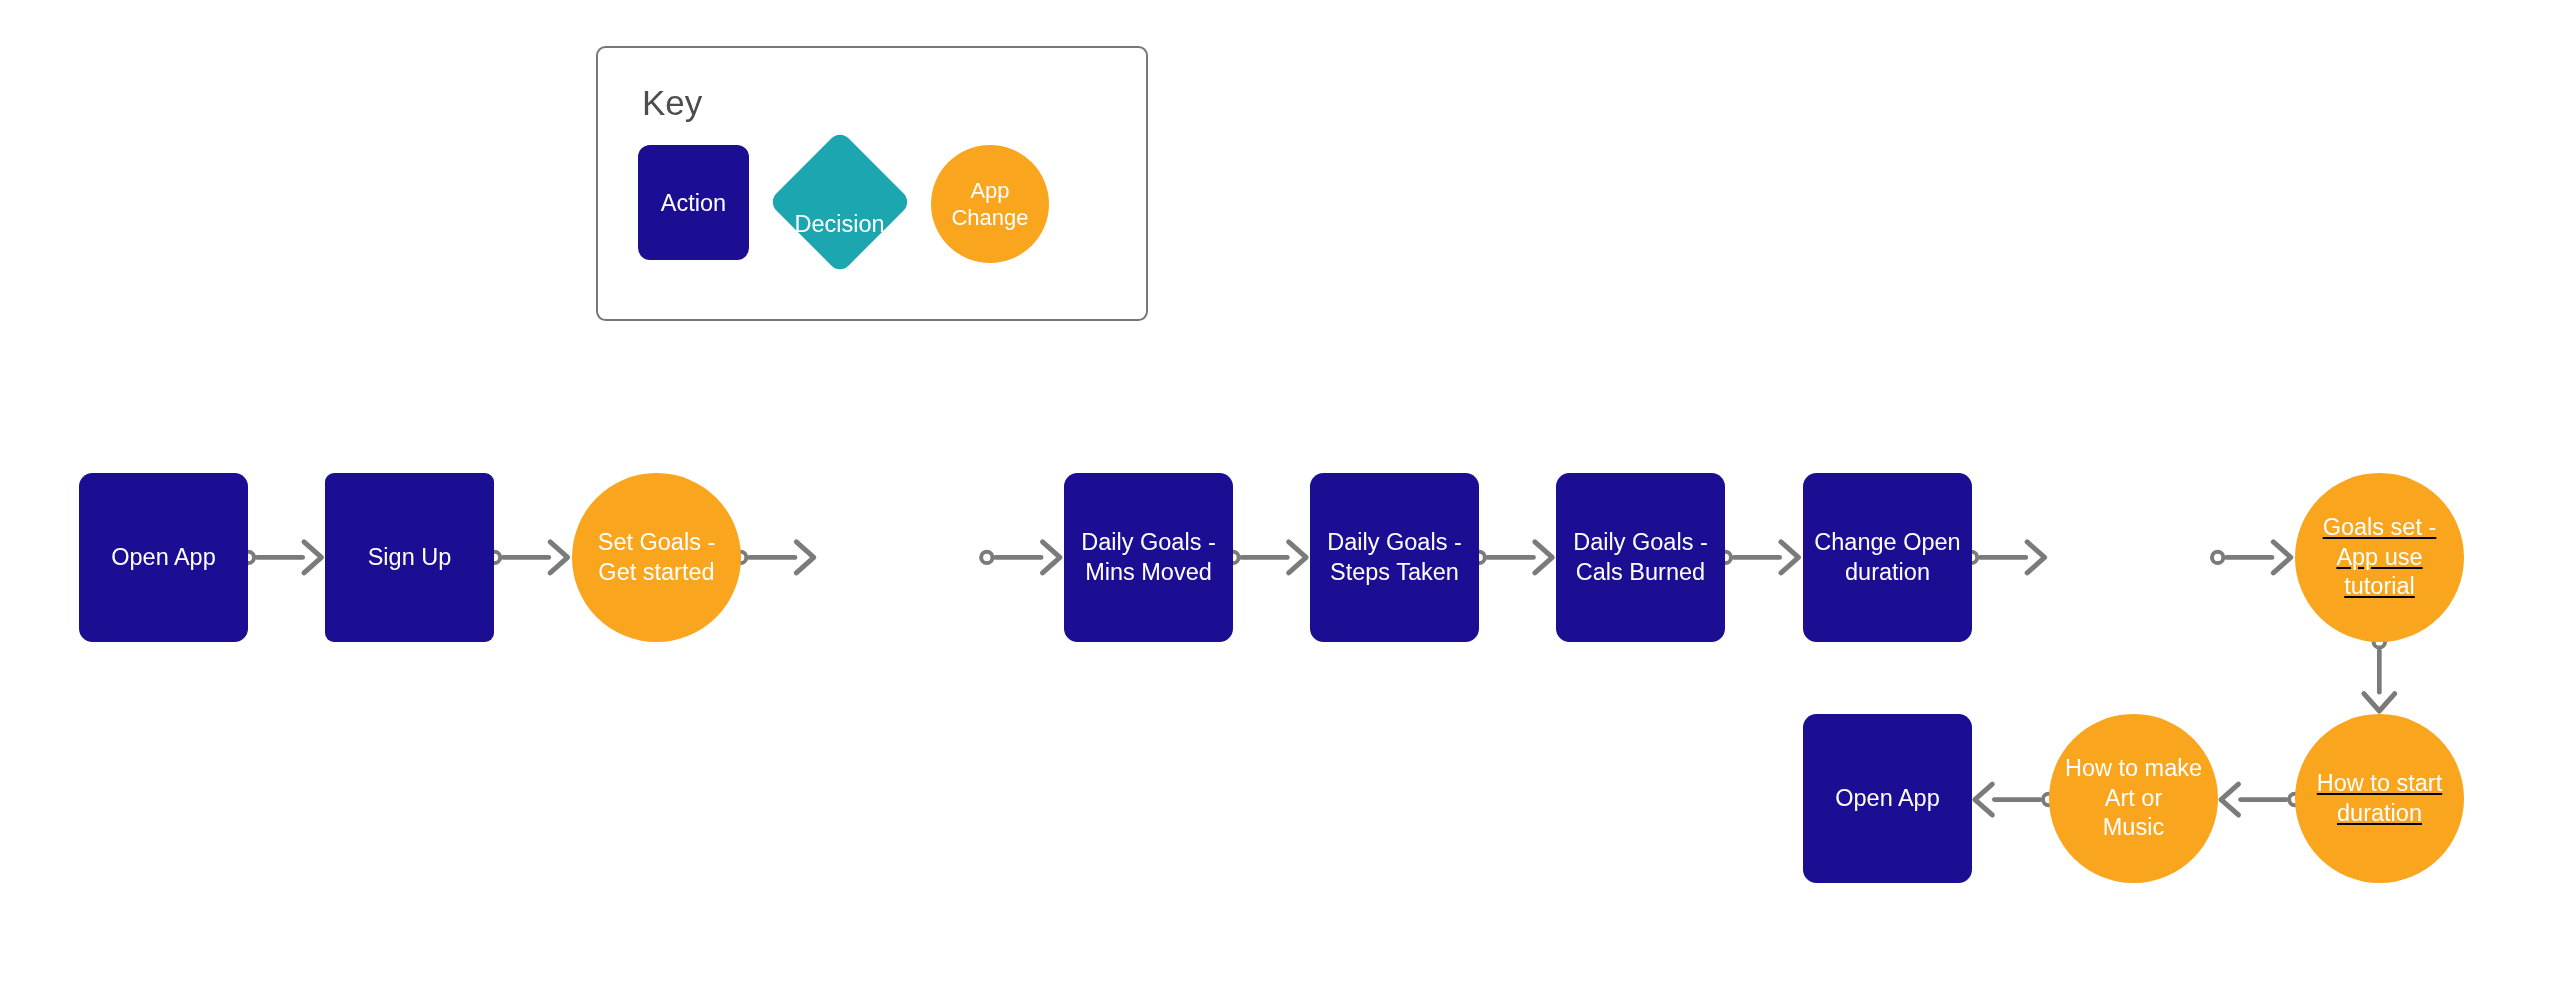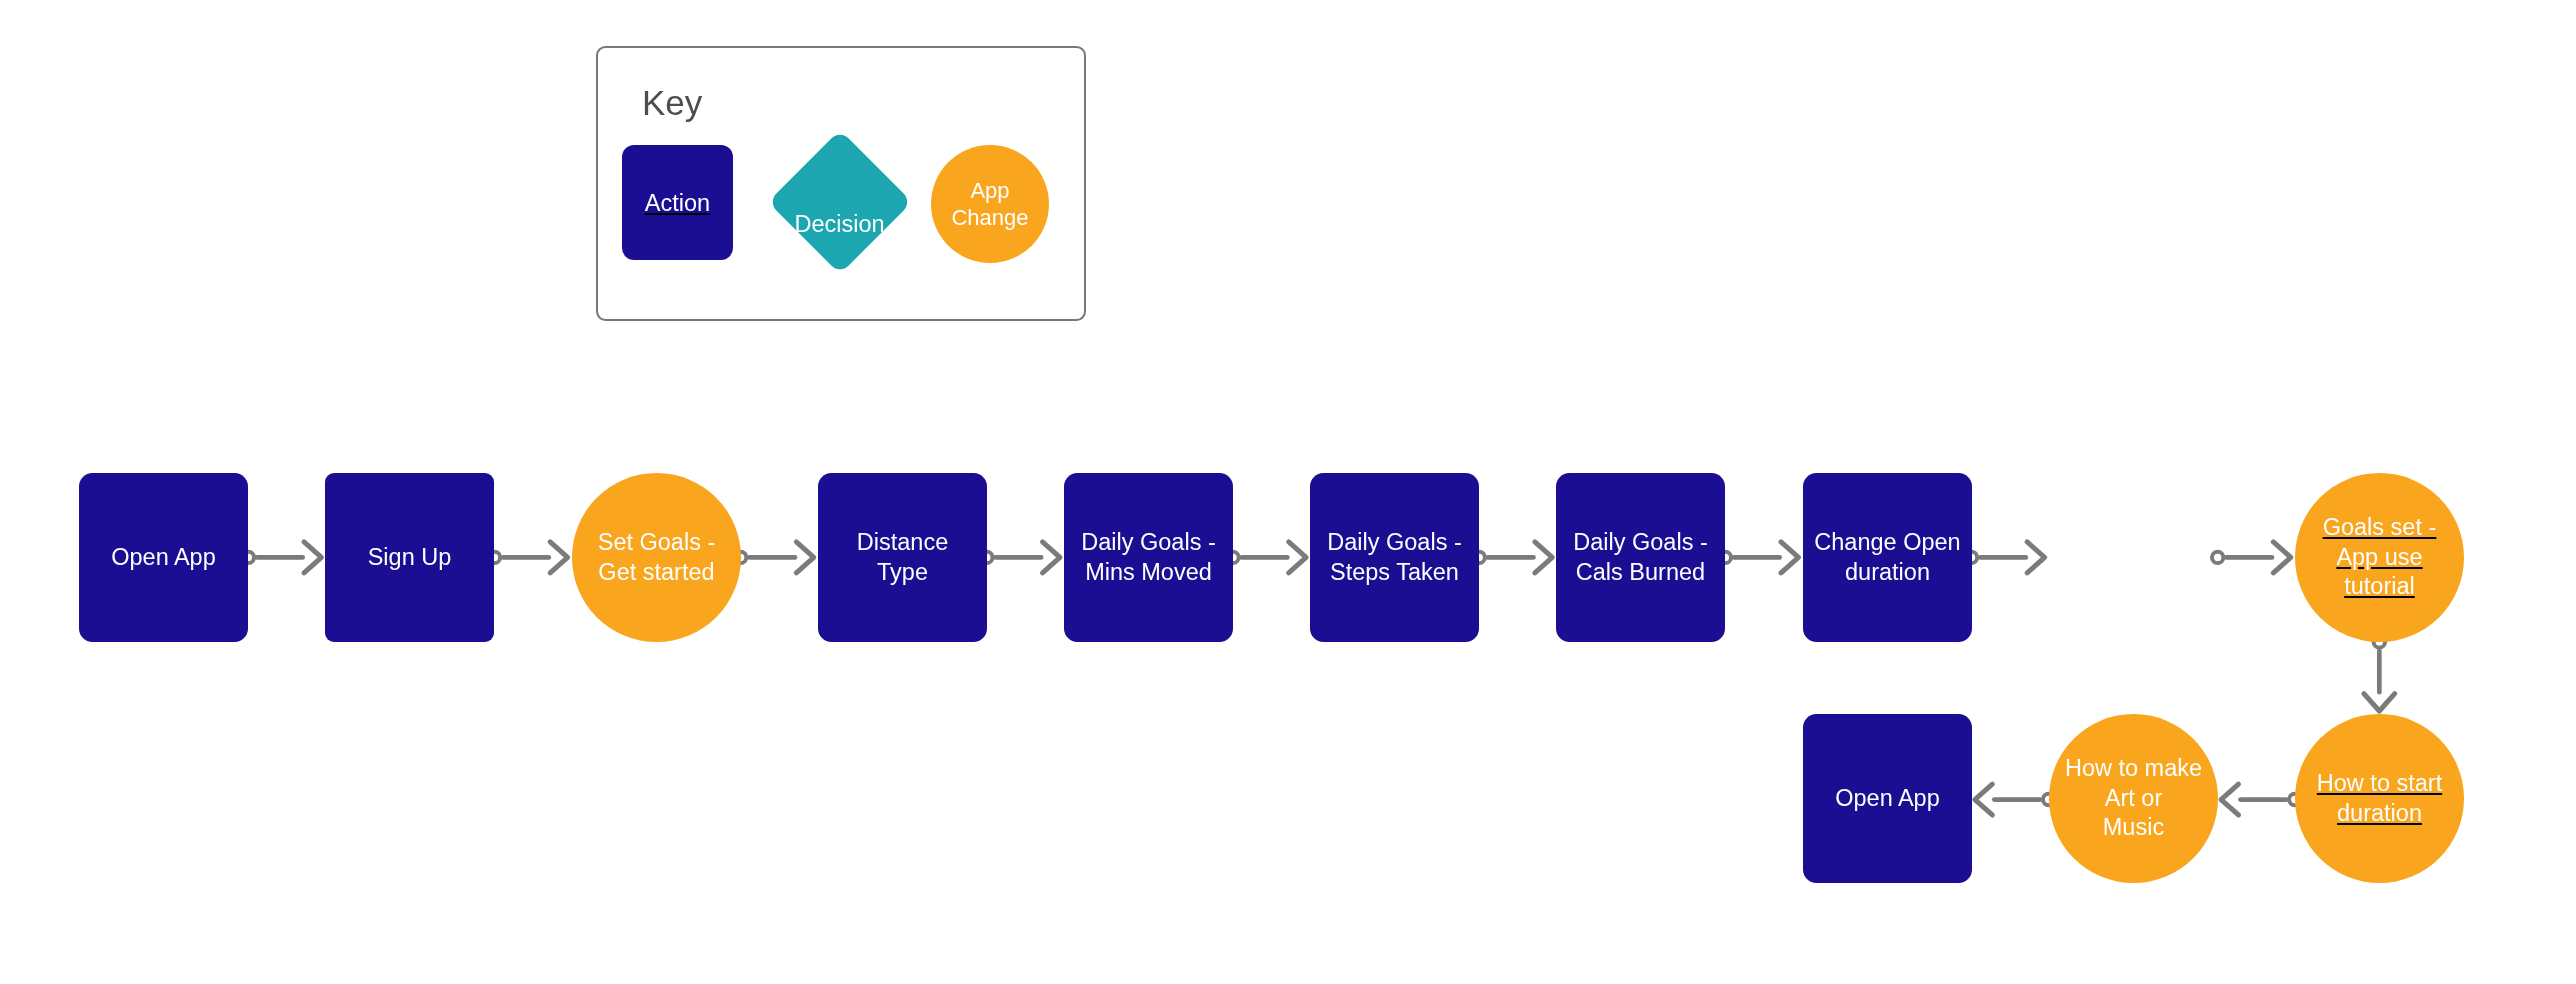--- a/index.html
+++ b/index.html
@@ -64,45 +64,44 @@
   .r2 { top: 714px; }
   .c1 { left: 79px; }  .c2 { left: 325px; border-radius: 9px; }  .c3 { left: 572px; }
   .c4 { left: 818px; } .c5 { left: 1064px; } .c6 { left: 1310px; }
   .c7 { left: 1556px; } .c8 { left: 1803px; } .c9 { left: 2049px; }
   .c10 { left: 2295px; text-decoration: underline; }
 
   
   .key-box {
     position: absolute;
     left: 596px; top: 46px;
-    width: 490px; height: 275px;
+    width: 552px; height: 275px;
     border: 2px solid var(--key_border);
     border-radius: 9.4px;
     background: #ffffff;
     box-sizing: border-box;
   }
   .key-title {
     position: absolute;
     left: 44px; top: 35px;
     font-size: 35px;
     color: var(--key_title_color);
   }
   .key-shape {
     position: absolute;
     display: flex;
     align-items: center;
     justify-content: center;
     text-align: center;
   }
   .key-action {
-    left: 24px; top: 97px;
+    left: 40px; top: 97px;
     width: 111px; height: 115px;
     background: var(--action_fill);
     border-radius: 12px;
-    text-decoration: underline;
   }
   .key-diamond {
     left: 191px; top: 103px;
     width: 102px; height: 102px;
     background: var(--decision_fill);
     border-radius: 12px;
     transform: rotate(45deg);
   }
   .key-diamond-label {
     position: absolute;
@@ -211,24 +210,20 @@
   <div class="node shape-action r1 c1">
     <span class="label">Open App</span>
   </div>
   <div class="node shape-action r1 c2">
     <span class="label">Sign Up</span>
   </div>
   <div class="node shape-process r1 c3">
     <span class="label">Set Goals -
 Get started</span>
   </div>
-  <div class="node shape-action r1 c4">
-    <span class="label">Distance
-Type</span>
-  </div>
   <div class="node shape-action r1 c5">
     <span class="label">Daily Goals -
 Mins Moved</span>
   </div>
   <div class="node shape-action r1 c6">
     <span class="label">Daily Goals -
 Steps Taken</span>
   </div>
   <div class="node shape-action r1 c7">
     <span class="label">Daily Goals -

